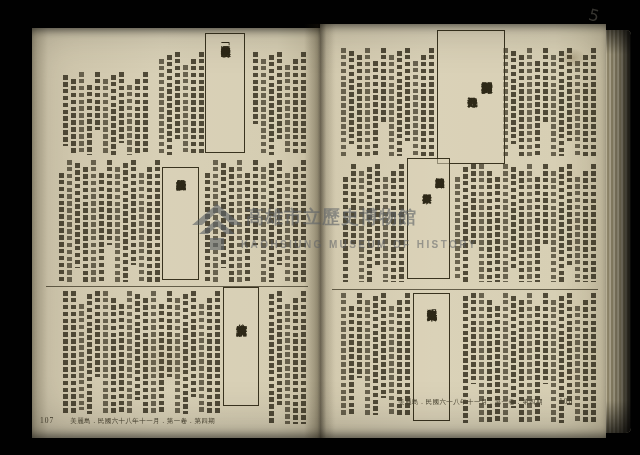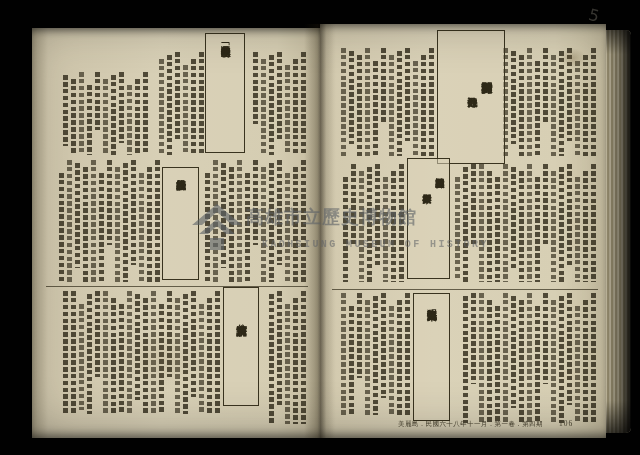--- a/index.html
+++ b/index.html
@@ -50,22 +50,22 @@
   .footer .gap{width:16px;}
 
   .pencil{position:absolute;left:589px;top:6px;font-size:16px;color:rgba(125,122,112,.55);
     transform:rotate(14deg);font-family:"DejaVu Sans",sans-serif;}
 
   .wm{position:absolute;left:0;top:0;pointer-events:none;}
   .wm-logo{position:absolute;left:192px;top:204px;opacity:.62;}
   .wm-logo *{fill:#5f6569;}
   .wm-cjk{position:absolute;left:246px;top:205px;font-size:18px;font-weight:bold;letter-spacing:1px;
     color:rgba(92,97,102,.60);font-family:"Liberation Sans",sans-serif;white-space:nowrap;}
-  .wm-latin{position:absolute;left:262px;top:239px;font-size:10px;font-weight:bold;letter-spacing:2.4px;
-    color:rgba(92,97,102,.55);font-family:Liberation Mono, monospace;white-space:nowrap;}
+  .wm-latin{position:absolute;left:241px;top:239px;font-size:10px;font-weight:bold;letter-spacing:2.4px;
+    color:rgba(92,97,102,.55);font-family:Liberation Sans, sans-serif;white-space:nowrap;}
 </style>
 </head>
 <body>
 
 <div class="scene">
 
   <div class="page page-left"></div>
   <div class="page page-right"></div>
   <div class="fore-edge"></div>
   <div class="fore-edge-shade"></div>
@@ -267,21 +267,26 @@
     <span class="vline" style="font-size:10px;padding-top:58px;">海外歡迎他</span>
   </div>
   <div class="hbox2" style="left:407px;top:158px;width:36px;height:119px;padding-right:5px;">
     <span class="vline" style="font-size:9px;padding-top:12px;">郭神父返美主題講話</span>
     <span class="vline" style="font-size:9px;padding-top:28px;">與大家舉行祈禱</span>
   </div>
   <div class="hbox" style="left:413px;top:293px;width:35px;height:126px;">
     <span class="vtext" style="font-size:10px;padding-top:8px;">張化民案進入司法程序</span>
   </div>
 
-  <div class="footer" style="left:398px;top:419px;">
+  <div class="footer" style="left:40px;top:416px;">
+    <span class="num">107</span>
+    <span class="gap"></span>
+    <span>美麗島．民國六十八年十一月．第一卷．第四期</span>
+  </div>
+  <div class="footer" style="left:398px;top:397px;">
     <span>美麗島．民國六十八年十一月．第一卷．第四期</span>
     <span class="gap"></span>
     <span class="num">106</span>
   </div>
 
   <div class="pencil">5</div>
 
   <div class="gutter"></div>
   <div class="stain s1"></div>
   <div class="stain s2"></div>

